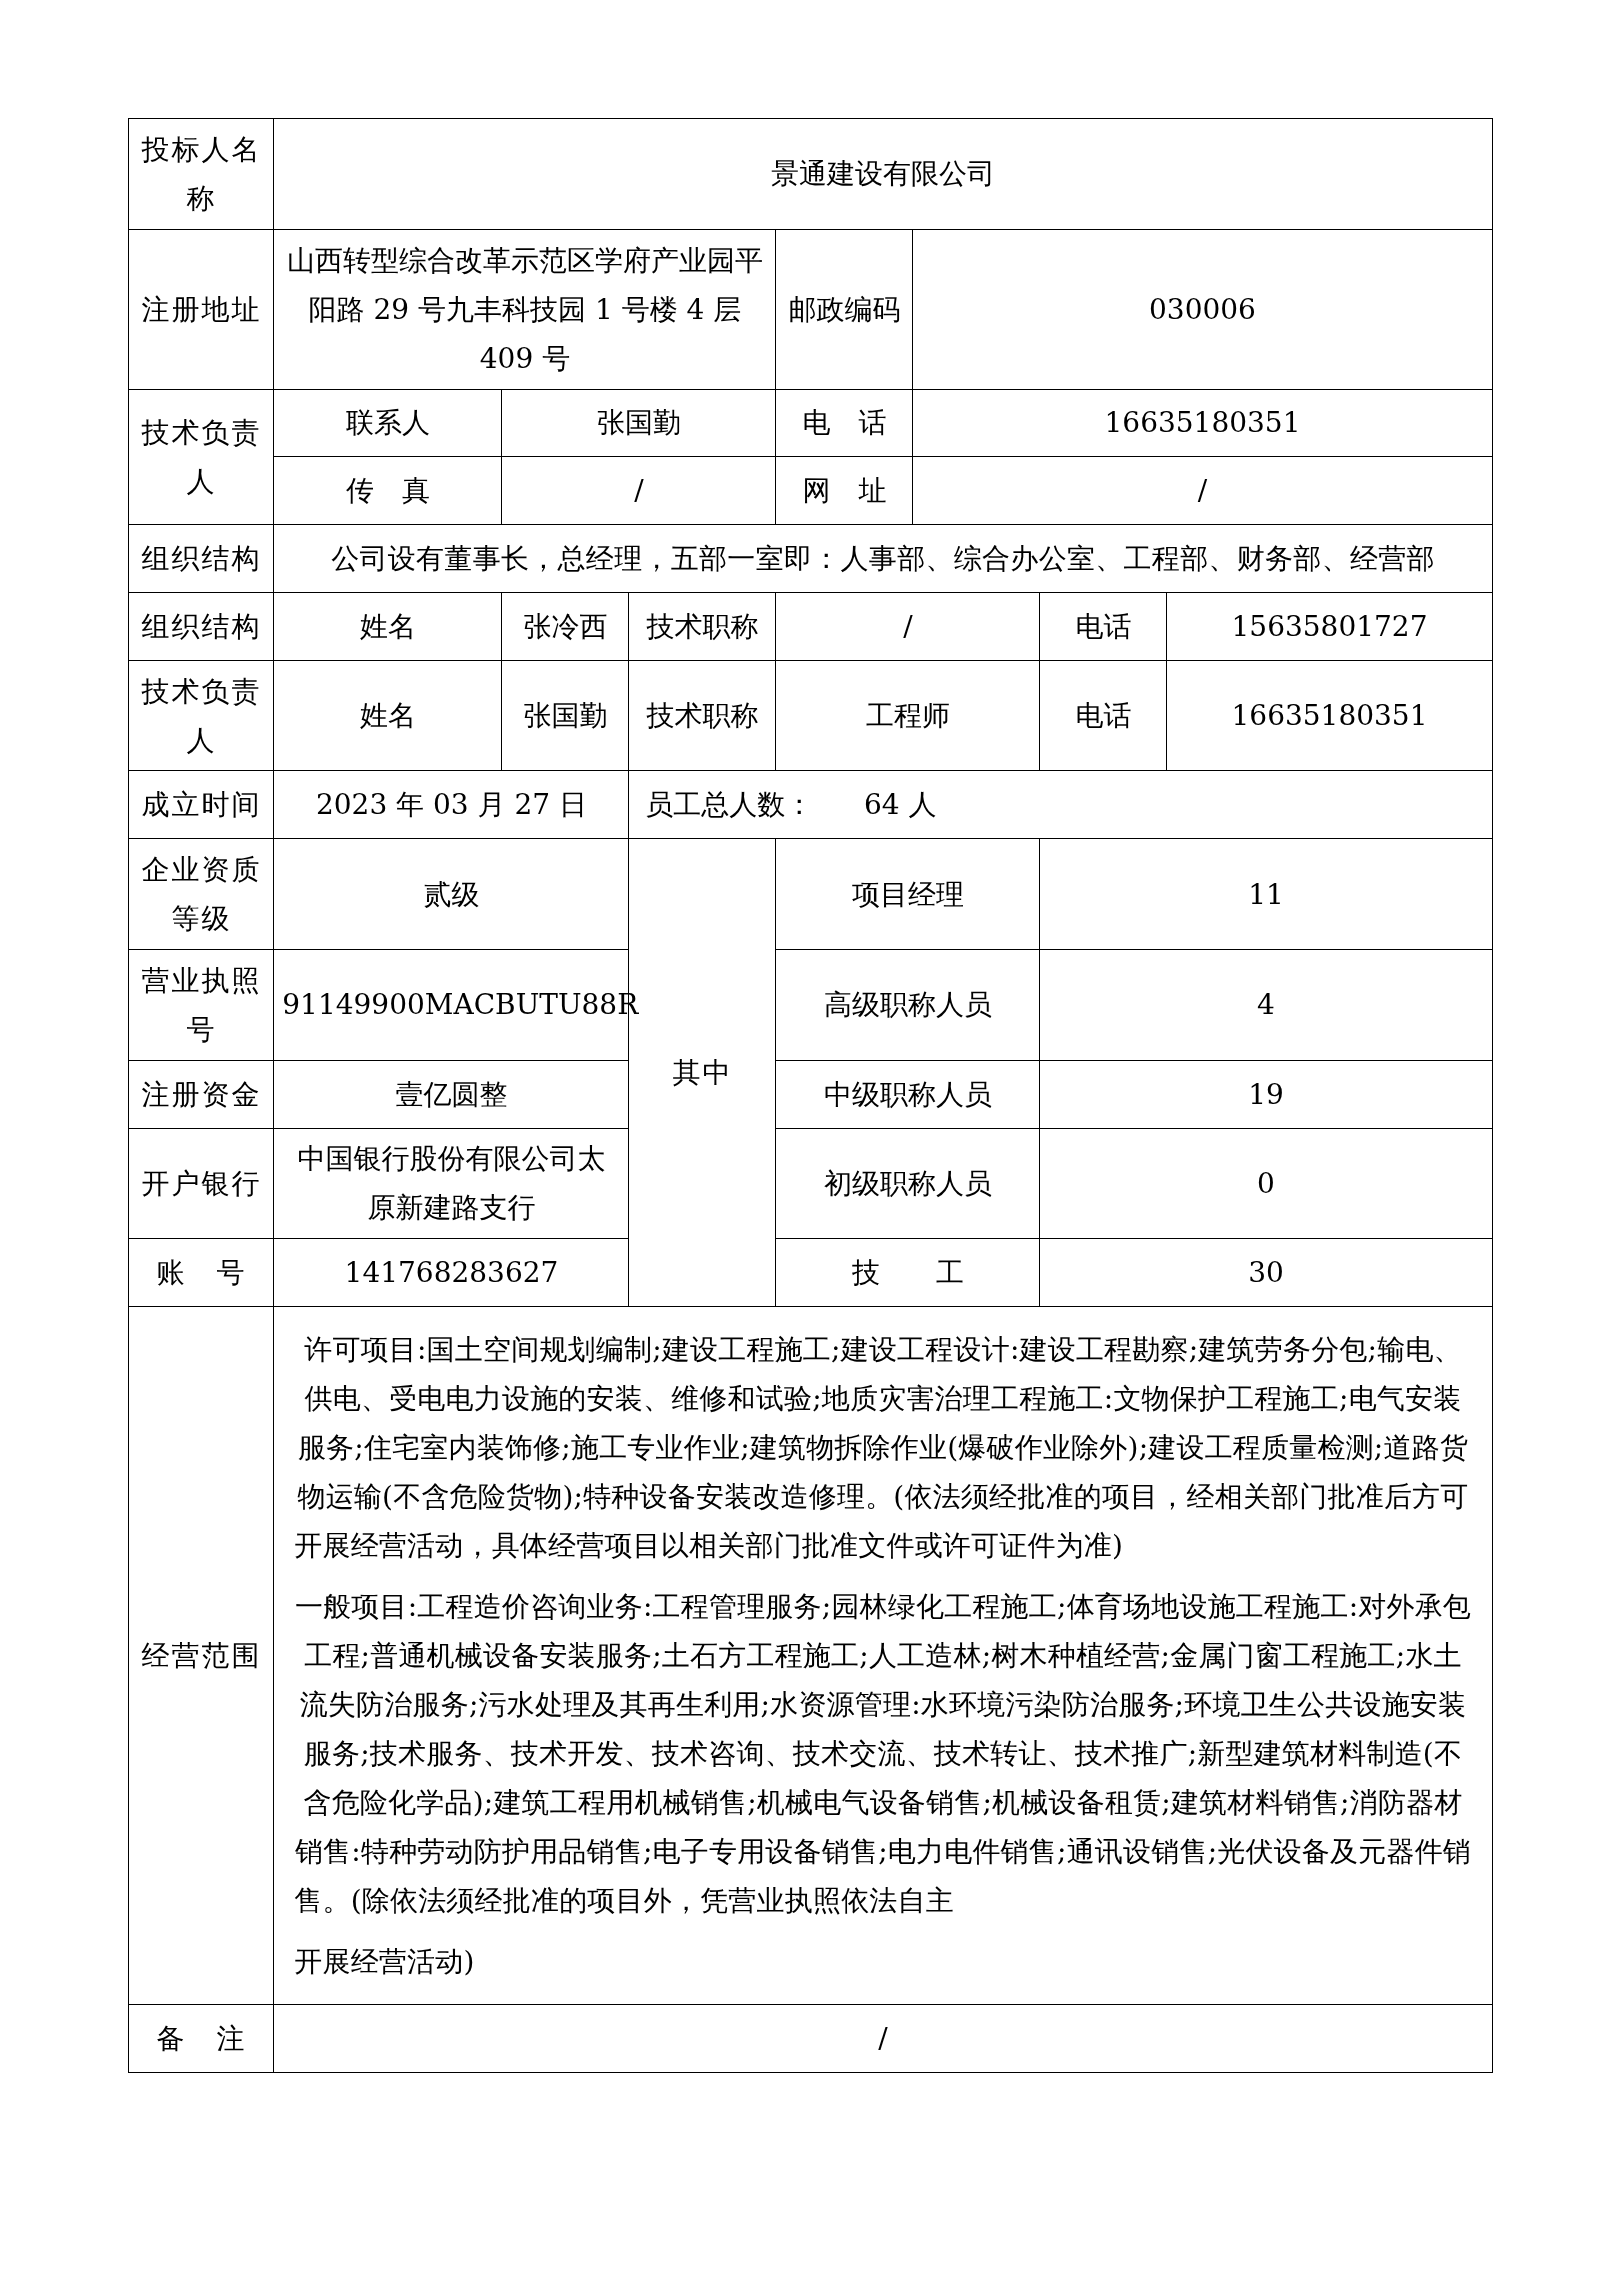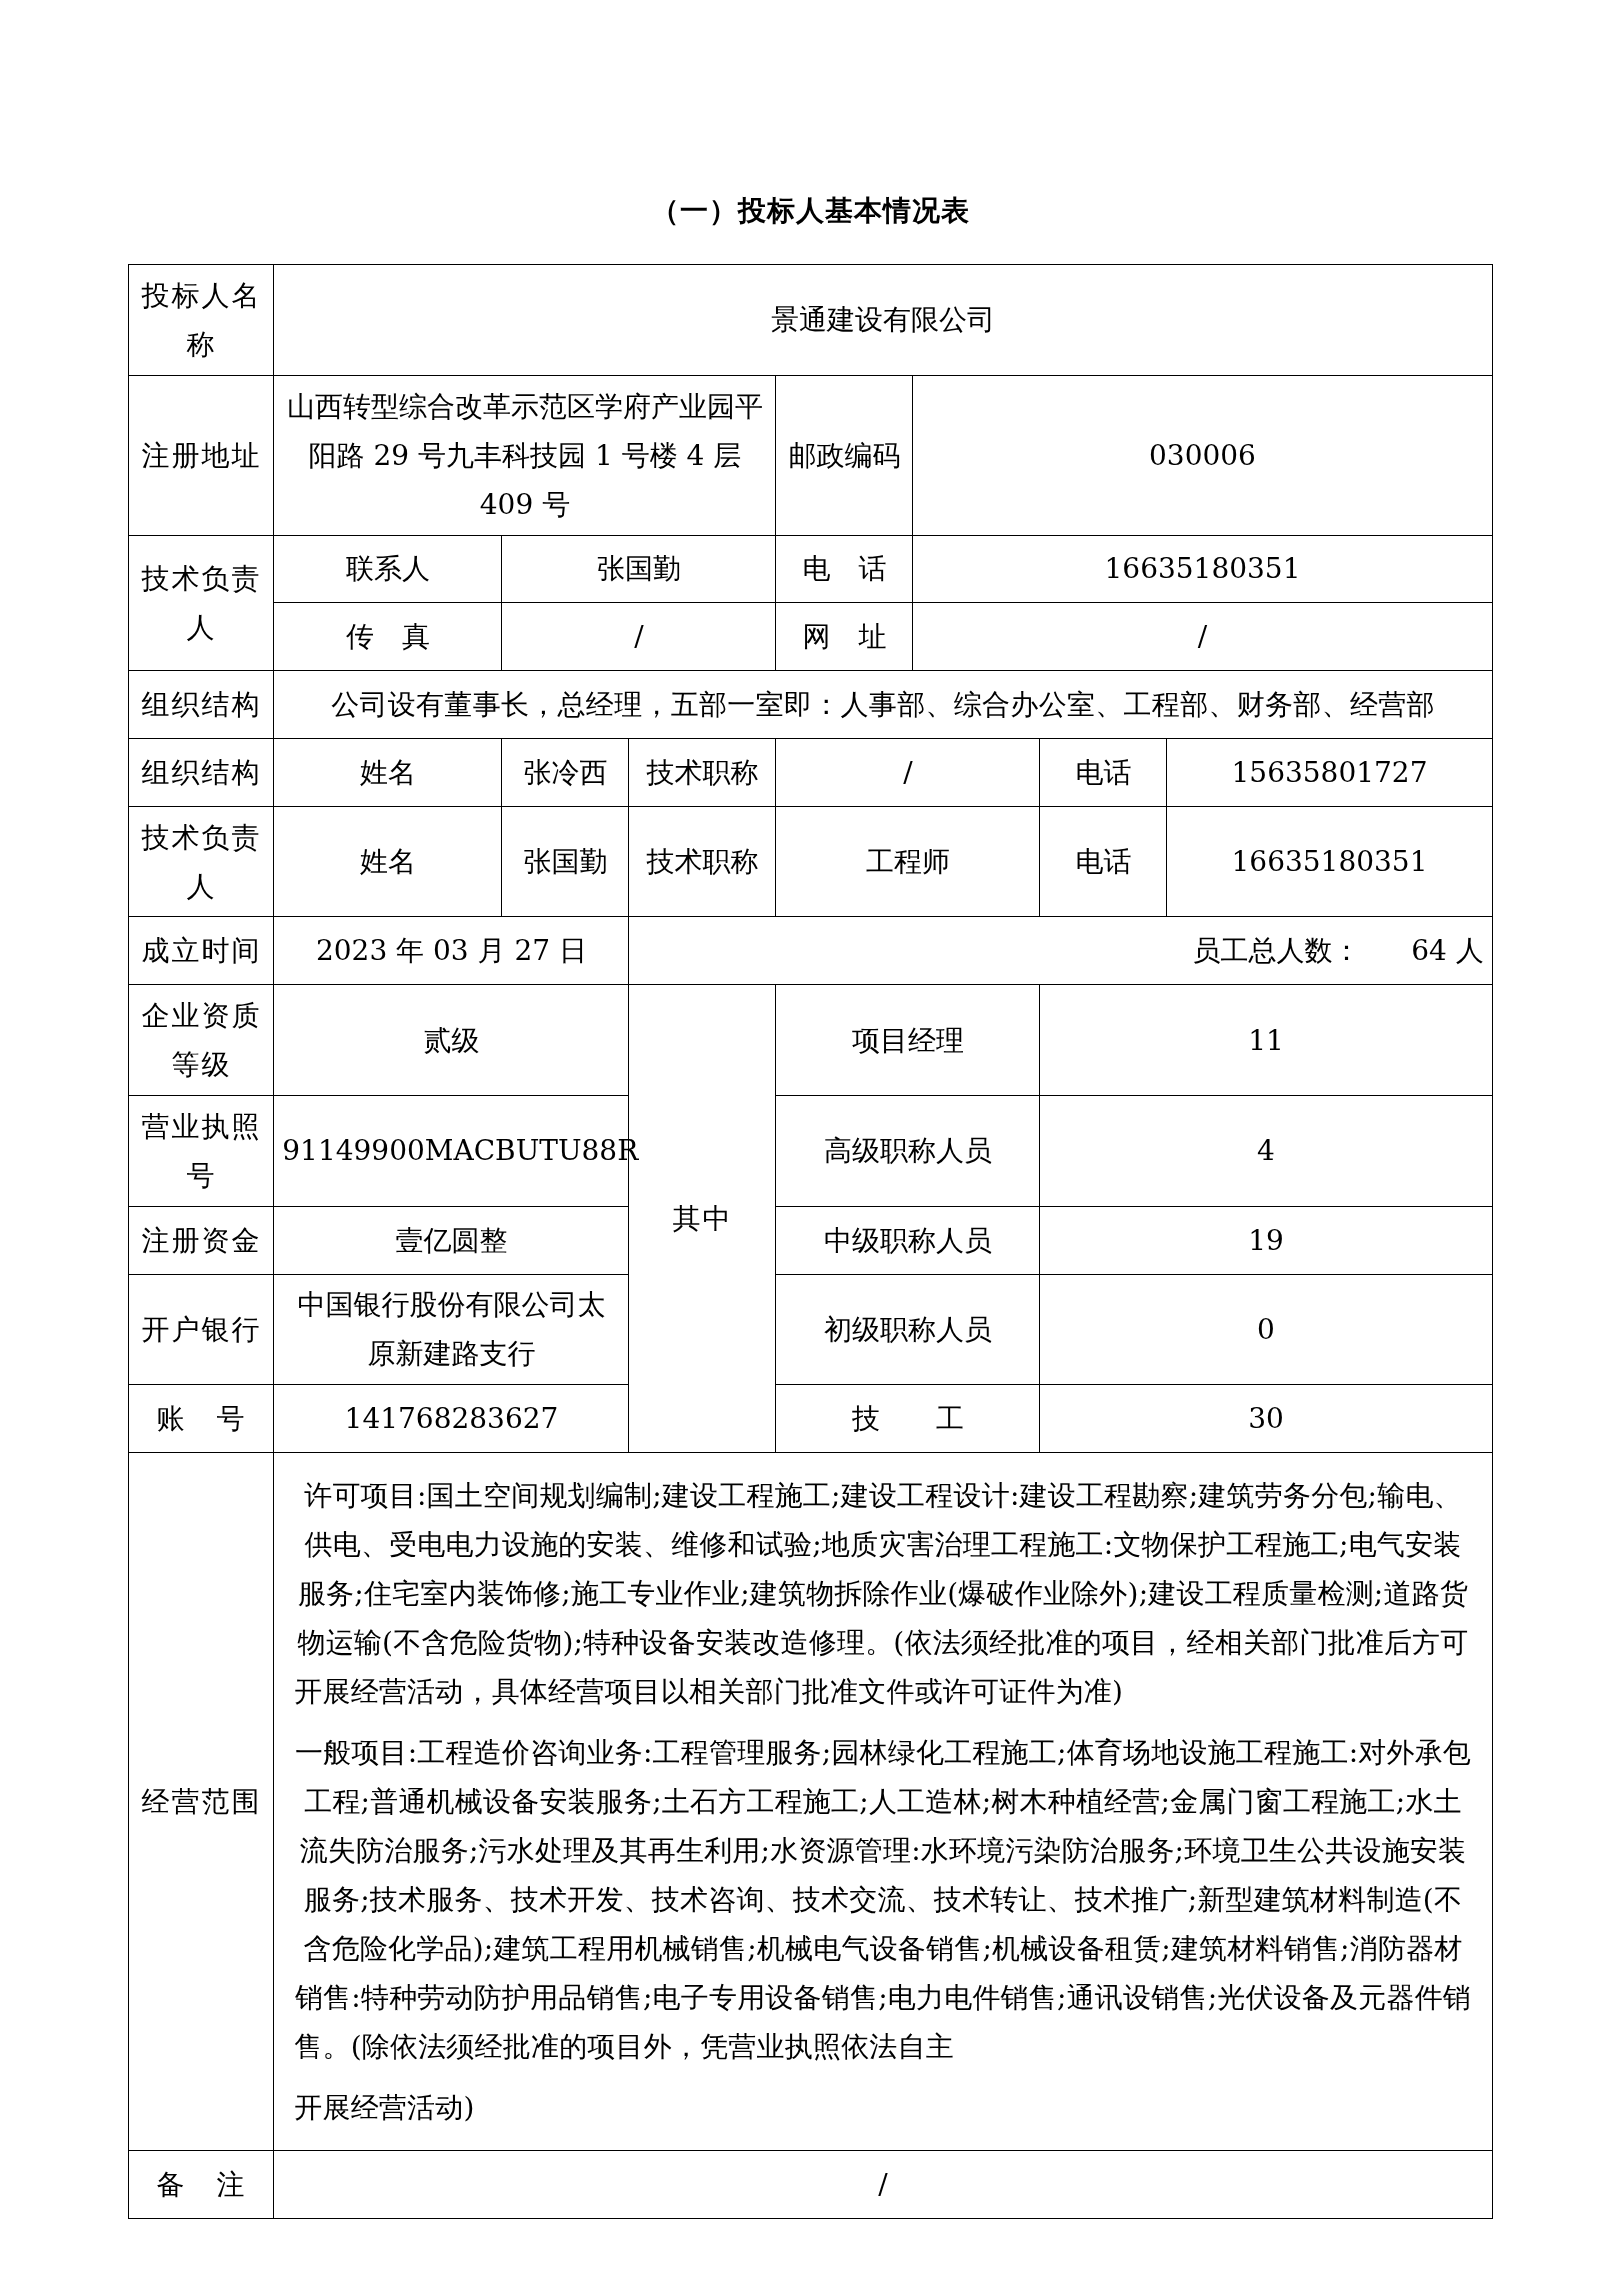--- a/index.html
+++ b/index.html
@@ -77,21 +77,20 @@
     font-size: 21.6px;
     letter-spacing: 2px;
     margin-top: 28px;
   }
 </style>
 </head>
 <body>
 
 <div class="page">
 
-  <div class="doc-title">（一）投标人基本情况表</div>
 
   <table class="main">
     <colgroup>
       <col style="width:145px">
       <col style="width:110px">
       <col style="width:118px">
       <col style="width:127px">
       <col style="width:147px">
       <col style="width:137px">
       <col style="width:127px">
@@ -151,21 +150,21 @@
       <td>张国勤</td>
       <td>技术职称</td>
       <td colspan="2">工程师</td>
       <td>电话</td>
       <td>16635180351</td>
     </tr>
 
     <tr class="h-row">
       <td class="lbl">成立时间</td>
       <td colspan="3">2023 年 03 月 27 日</td>
-      <td colspan="5" style="text-align:right;padding-left:15.7px">
+      <td colspan="5" style="text-align:left;padding-left:15.7px">
         <span>员工总人数：</span>
         <span style="display:inline-block;width:33px"></span>
         <span>64 人</span>
       </td>
     </tr>
 
     <tr class="h-row">
       <td class="lbl">企业资质等级</td>
       <td colspan="3">贰级</td>
       <td rowspan="5" class="mid">其中</td>

